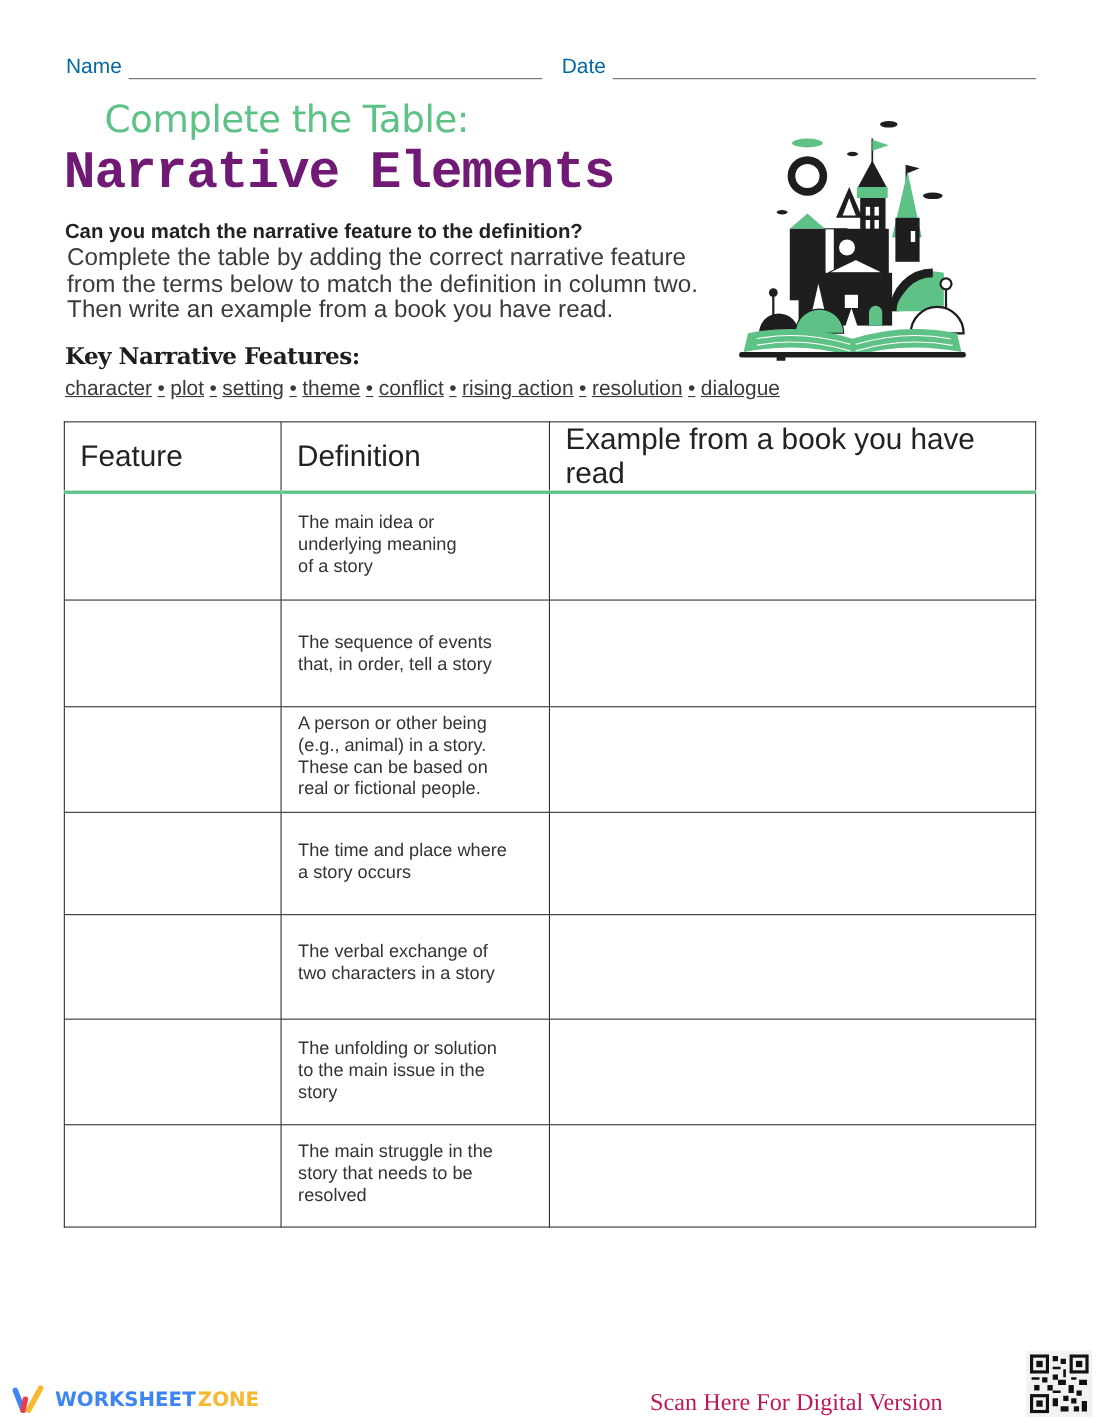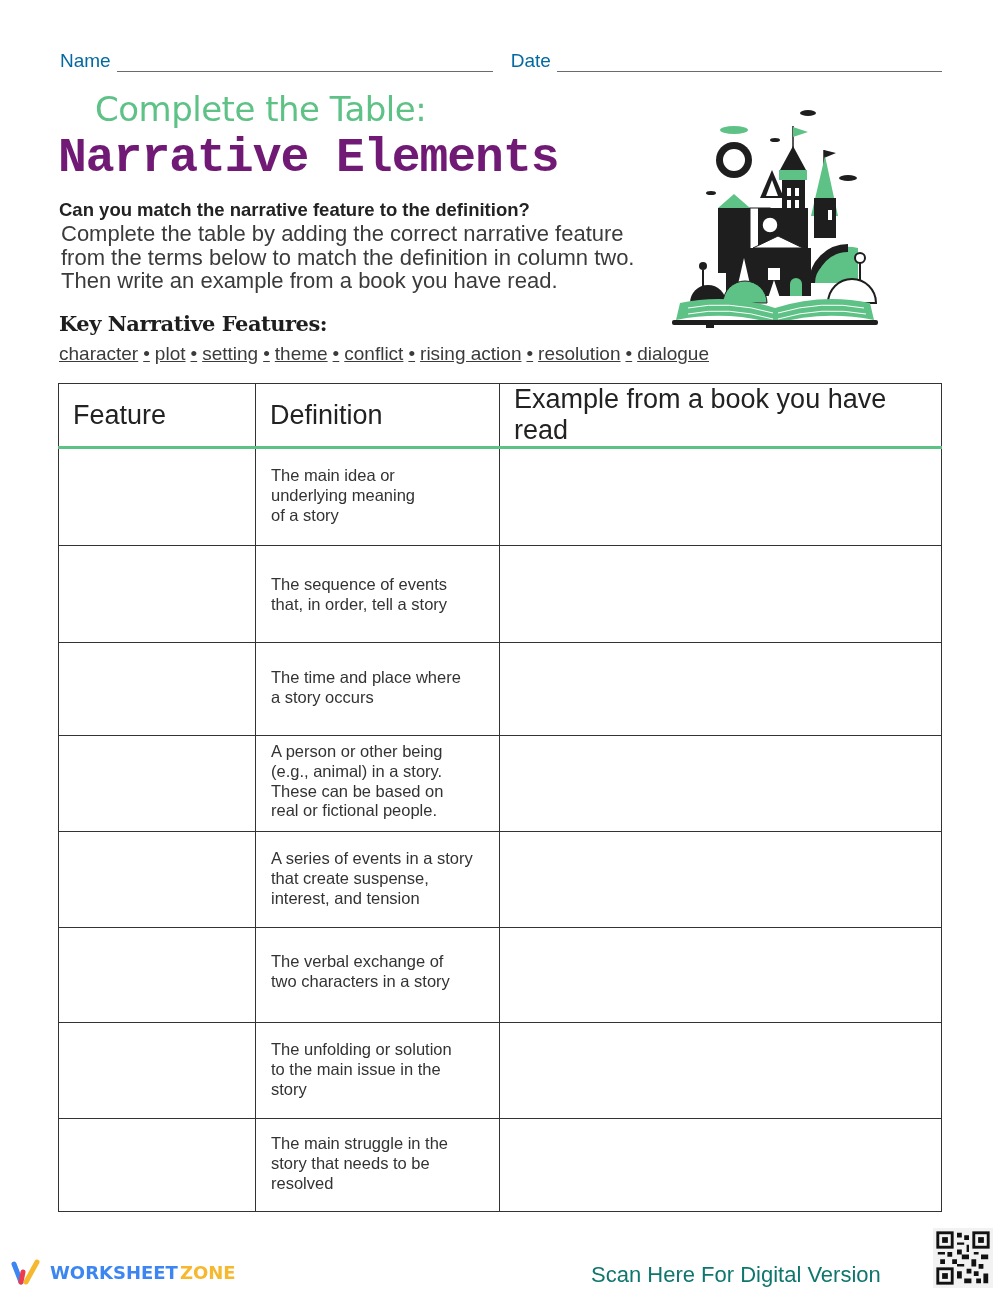--- a/index.html
+++ b/index.html
@@ -18,21 +18,21 @@
   .terms .sep { margin: 0 5px; }
   .illus { position: absolute; top: 98px; left: 668px; width: 214px; height: 230px; }
   table.grid { position: absolute; top: 383px; left: 58px; width: 884px; border-collapse: collapse; font-family: "Liberation Sans", sans-serif; }
   table.grid th, table.grid td { border: 1.2px solid #333; padding: 0; vertical-align: top; }
   table.grid th { height: 55px; text-align: left; font-weight: normal; font-size: 27px; color: #222; padding-left: 14px; vertical-align: middle; border-bottom: 3px solid #5ec286; }
   table.grid td.def { padding: 17px 10px 0 15px; font-size: 16.5px; line-height: 19.8px; color: #333; }
   .c1 { width: 182px; } .c2 { width: 229px; }
   .footer-logo { position: absolute; top: 1258px; left: 10px; display: flex; align-items: center; font-family: "DejaVu Sans", sans-serif; font-weight: bold; font-size: 18px; }
   .footer-logo .w1 { color: #3d86f2; margin-left: 6px; }
   .footer-logo .w2 { color: #f5b82e; margin-left: 2px; }
-  .scan { position: absolute; top: 1262px; left: 591px; font-size: 22px; color: #0f766e; font-family: Liberation Sans, sans-serif; }
+  .scan { position: absolute; top: 1262px; left: 591px; font-size: 22px; color: #be185d; font-family: Liberation Serif, serif; }
   .qr { position: absolute; top: 1228px; left: 933px; width: 60px; height: 60px; background: #f2f2f2; }
 </style>
 </head>
 <body>
 
 <div class="name-row">
   <span class="lbl">Name</span>
   <span class="line line-name"></span>
   <span class="lbl">Date</span>
   <span class="line line-date"></span>
@@ -147,39 +147,32 @@
 underlying meaning
 of a story</span></td>
       <td></td>
     </tr>
     <tr style="height:97px">
       <td></td>
       <td class="def" style="padding-top:29px"><span style="white-space:pre-line">The sequence of events
 that, in order, tell a story</span></td>
       <td></td>
     </tr>
-    <tr style="height:93px">
-      <td></td>
-      <td class="def" style="padding-top:25px"><span style="white-space:pre-line">The time and place where
-a story occurs</span></td>
-      <td></td>
-    </tr>
     <tr style="height:96px">
       <td></td>
       <td class="def" style="padding-top:6px"><span style="white-space:pre-line">A person or other being
 (e.g., animal) in a story.
 These can be based on
 real or fictional people.</span></td>
       <td></td>
     </tr>
-    <tr style="height:96px">
-      <td></td>
-      <td class="def" style="padding-top:17px"><span style="white-space:pre-line">A series of events in a story
-that create suspense,
-interest, and tension</span></td>
+    <tr style="height:93px">
+      <td></td>
+      <td class="def" style="padding-top:25px"><span style="white-space:pre-line">The time and place where
+a story occurs</span></td>
       <td></td>
     </tr>
     <tr style="height:95px">
       <td></td>
       <td class="def" style="padding-top:24px"><span style="white-space:pre-line">The verbal exchange of
 two characters in a story</span></td>
       <td></td>
     </tr>
     <tr style="height:96px">
       <td></td>

